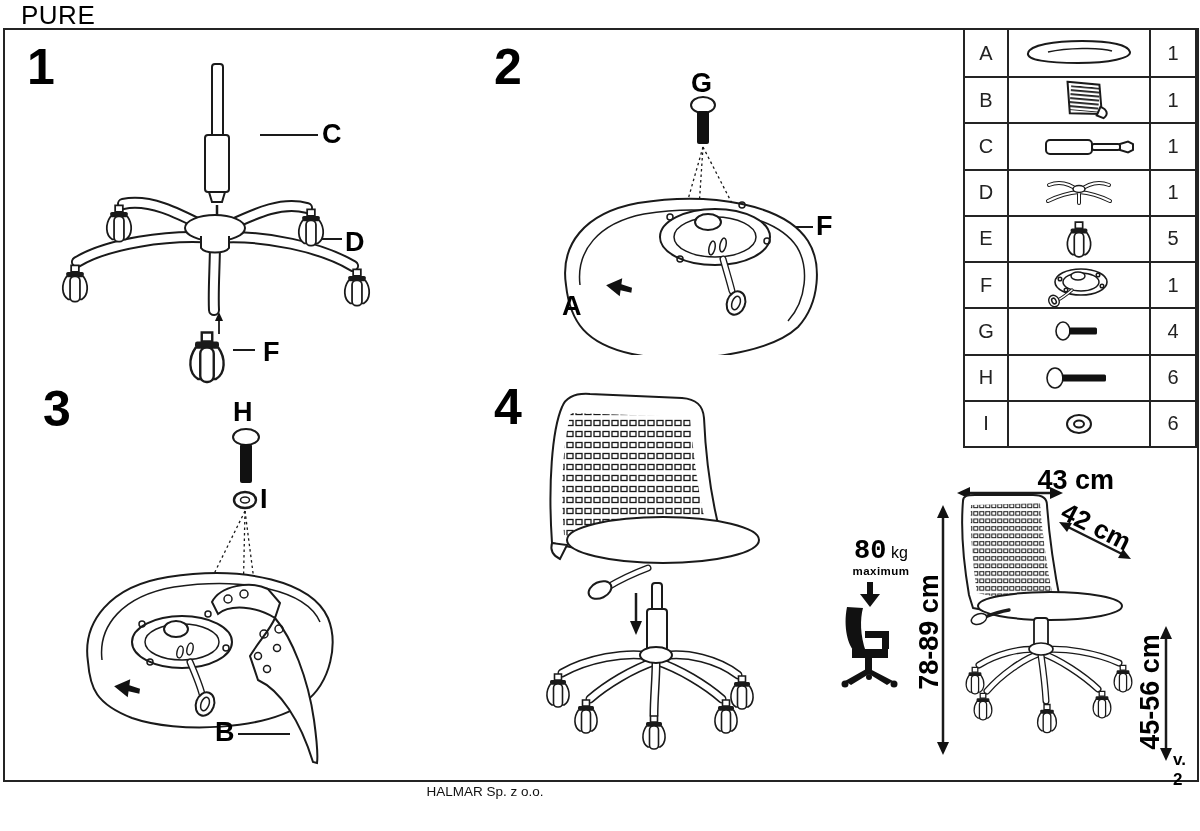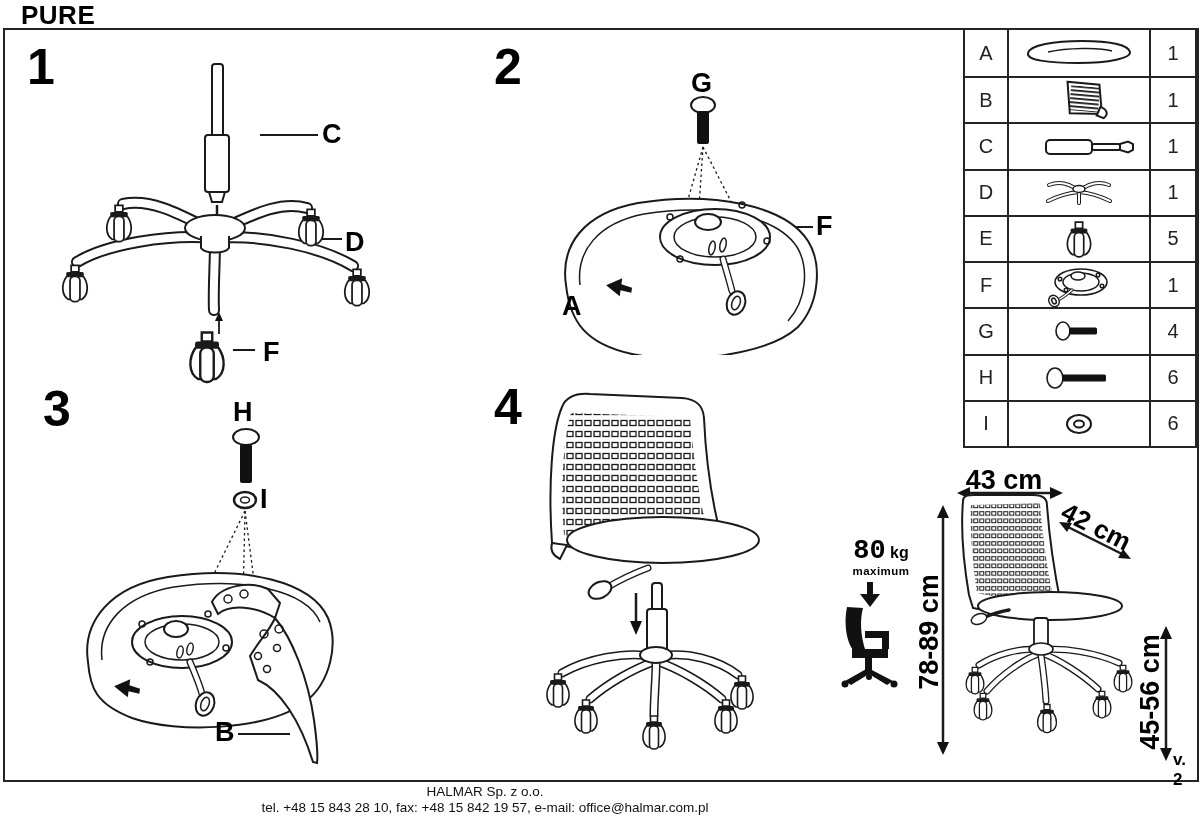--- a/index.html
+++ b/index.html
@@ -1,38 +1,38 @@
 <!DOCTYPE html>
 <html><head>
 <meta charset="utf-8">
 <style>
   html,body{margin:0;padding:0;background:#fff;}
   body{width:1200px;height:831px;position:relative;overflow:hidden;
        font-family:"Liberation Sans",sans-serif;color:#000;}
   .abs{position:absolute;}
   #frame{left:3px;top:28px;width:1192px;height:750px;border:2px solid #242424;}
-  #title{left:21px;top:0px;font-size:26px;font-weight:bold;letter-spacing:.5px;}
+  #title{left:21px;top:0px;font-size:26px;font-weight:normal;letter-spacing:.5px;}
   .stepnum{font-size:50px;font-weight:bold;line-height:1;}
   .plabel{font-size:27px;font-weight:bold;line-height:1;}
   
   #ptable{left:963px;top:28px;width:234px;height:420px;border:2px solid #242424;
           box-sizing:border-box;display:grid;grid-template-rows:repeat(9,1fr);}
   .prow{display:grid;grid-template-columns:44px 1fr 46px;border-top:2px solid #242424;}
   .prow:first-child{border-top:none;}
   .pcell{display:flex;align-items:center;justify-content:center;}
   .pletter{border-right:2px solid #242424;font-size:20px;color:#222;}
   .picon{overflow:hidden;}
   .pqty{border-left:2px solid #242424;font-size:20px;color:#222;}
   
   .dimtxt{font-size:27px;font-weight:bold;white-space:nowrap;}
   .rot{transform:translate(-50%,-50%) rotate(-90deg);}
   #dim-depth{transform:translate(-50%,-50%) rotate(27deg);font-size:26px;}
   #kgblock{left:846px;top:538px;width:70px;text-align:center;line-height:1;}
   #kgblock .v{font-size:27px;font-weight:bold;font-family:Liberation Mono, monospace;}
-  #kgblock .u{font-size:16px;font-weight:bold;}
+  #kgblock .u{font-size:16px;font-weight:normal;}
   #kgblock .m{font-size:11.5px;font-weight:bold;letter-spacing:.5px;margin-top:1px;}
   #version{font-size:17px;font-weight:bold;margin-left:20px;}
   
   #footer{left:0;top:784px;width:970px;text-align:center;font-size:13.5px;line-height:1.18;color:#111;}
   svg{display:block;}
   .oline{fill:#fff;stroke:#1a1a1a;stroke-width:2;}
   .thin{fill:none;stroke:#1a1a1a;stroke-width:1.5;}
   .dot{fill:none;stroke:#1a1a1a;stroke-width:1.3;stroke-dasharray:2.5,3;}
   .leader{stroke:#1a1a1a;stroke-width:2;}
   .tubeB{fill:none;stroke:#1a1a1a;stroke-width:12;stroke-linecap:round;}
@@ -397,27 +397,26 @@
     <rect x="17" y="184" width="36" height="9"></rect>
     <path d="M30,166 L54,166 L54,184 L47,184 L47,173 L30,173 Z"></path>
     <rect x="30" y="193" width="7" height="13"></rect>
     <path d="M33,203 L10,216 L16,220 L34,209 L52,220 L58,216 Z"></path>
     <circle cx="10" cy="219" r="3.5"></circle>
       <circle cx="59" cy="219" r="3.5"></circle>
       <circle cx="34" cy="212" r="3"></circle>
   </g>
 </svg>
 
-<div class="abs dimtxt" style="left:944px;top:465px;width:120px;text-align:center">43 cm</div>
+<div class="abs dimtxt" style="left:994px;top:465px;width:120px;text-align:right">43 cm</div>
 <div class="abs dimtxt" id="dim-depth" style="left:1096px;top:527px">42 cm</div>
 <div class="abs dimtxt rot" style="left:929px;top:632px">78-89 cm</div>
 <div class="abs dimtxt rot" style="left:1150px;top:692px">45-56 cm</div>
 <div class="abs" id="kgblock">
   <span class="v">80</span>
   <span class="u">kg</span>
   <div class="m">maximum</div>
 </div>
 <div class="abs" id="version" style="left:1153px;top:750px">v. 2</div>
 
 <div class="abs" id="footer">
   <div>HALMAR Sp. z o.o.</div>
-  <div>tel. +48 15 843 28 10, fax: +48 15 842 19 57, e-mail: office@halmar.com.pl</div>
 </div>
 
 </body></html>

